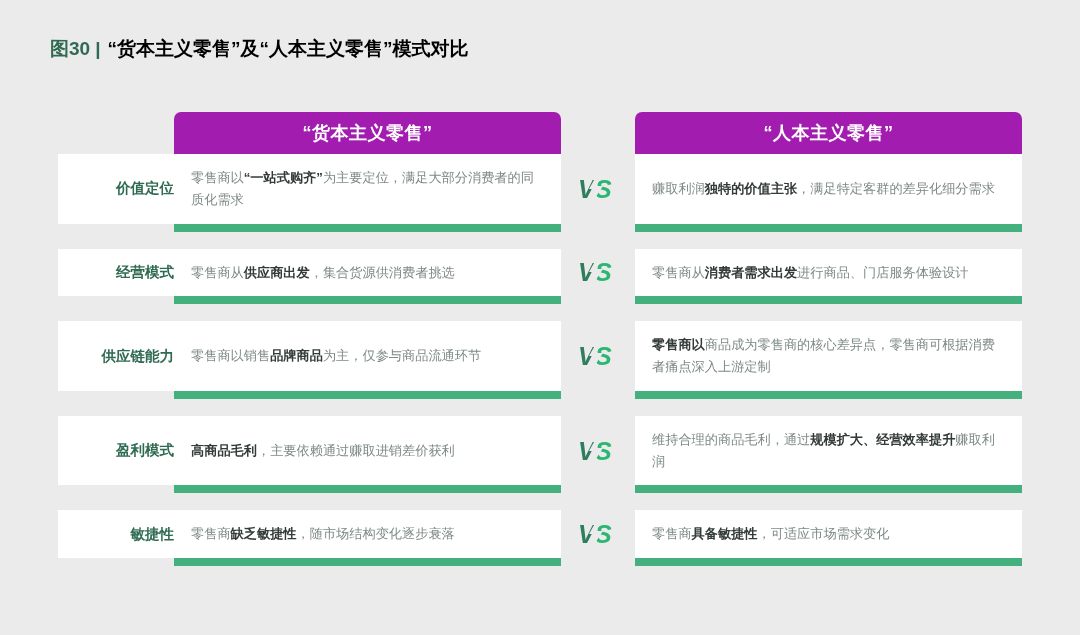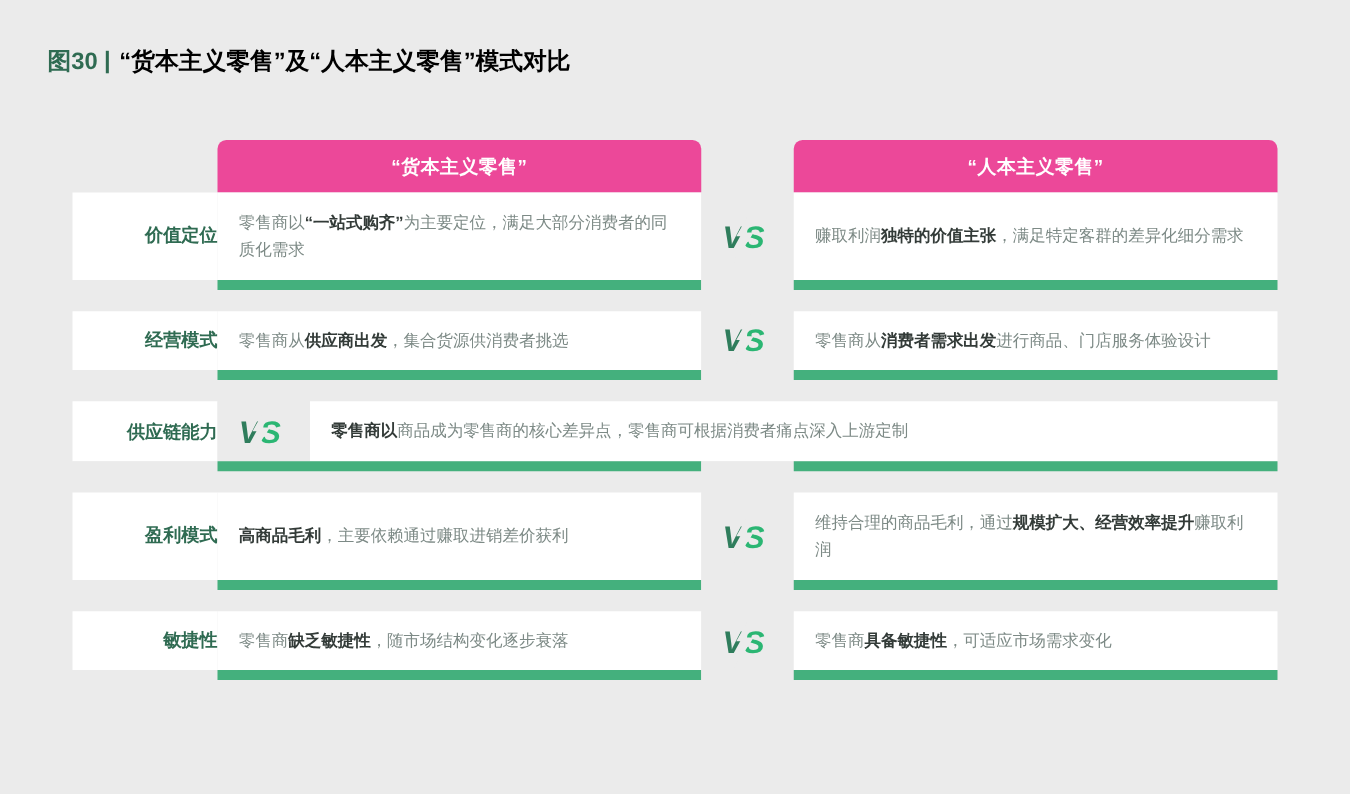--- a/index.html
+++ b/index.html
@@ -18,21 +18,21 @@
     position: relative;
     width: 1080px;
     height: 635px;
     background: #ebebeb;
     box-sizing: border-box;
   }
 
   
   #title-bar {
     position: absolute;
-    left: 38px;
+    left: 50px;
     top: 36px;
     display: flex;
     align-items: center;
     white-space: nowrap;
   }
   #title-bar .fig-num {
     font-size: 19px;
     font-weight: bold;
     color: #2f6b52;
     letter-spacing: 0px;
@@ -61,27 +61,27 @@
     display: flex;
     align-items: flex-start;
     height: 42px;
   }
   .hdr-spacer-label { width: 116px; flex: none; }
   .hdr-spacer-vs    { width: 74px;  flex: none; }
 
   .hdr-cell {
     flex: 1 1 0;
     height: 42px;
-    background: #ec4899;
+    background: #a21caf;
     border-radius: 7px 7px 0 0;
     display: flex;
     align-items: center;
     justify-content: center;
     color: #ffffff;
-    font-size: 15px;
+    font-size: 18px;
     font-weight: bold;
     letter-spacing: 0.5px;
     box-sizing: border-box;
     text-align: center;
   }
 
   .data-row {
     display: flex;
     align-items: stretch;
     margin-bottom: 0;
@@ -226,20 +226,23 @@
             <i></i>
           </div>
           <div class="sep-spacer-vs"></div>
           <div class="sep-bar">
             <i></i>
           </div>
         </div>
         <div class="gap-row"></div>
         <div class="data-row">
           <div class="label-cell">供应链能力</div>
+          <div class="text-cell">
+            <div><span>零售商以销售</span><span class="b">品牌商品</span><span>为主，仅参与商品流通环节</span></div>
+          </div>
           <div class="vs-cell">
             <span>
               <svg class="vs-icon" viewBox="0 0 44 46" xmlns="http://www.w3.org/2000/svg">
                 <text x="2" y="32" font-family="Liberation Sans, sans-serif" font-size="25" font-weight="bold" font-style="italic" fill="#2f7d5c">V</text>
                 <text x="19" y="32" font-family="Liberation Sans, sans-serif" font-size="25" font-weight="bold" font-style="italic" fill="#2bb673">S</text>
                 <polygon points="26,0 13,23 19,23 10,46 27,20 20,20 31,0" fill="#ebebeb"></polygon>
               </svg>
             </span>
           </div>
           <div class="text-cell">

